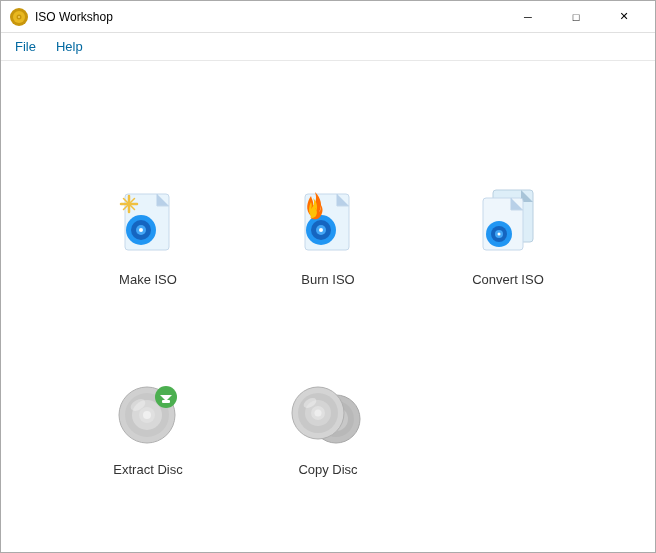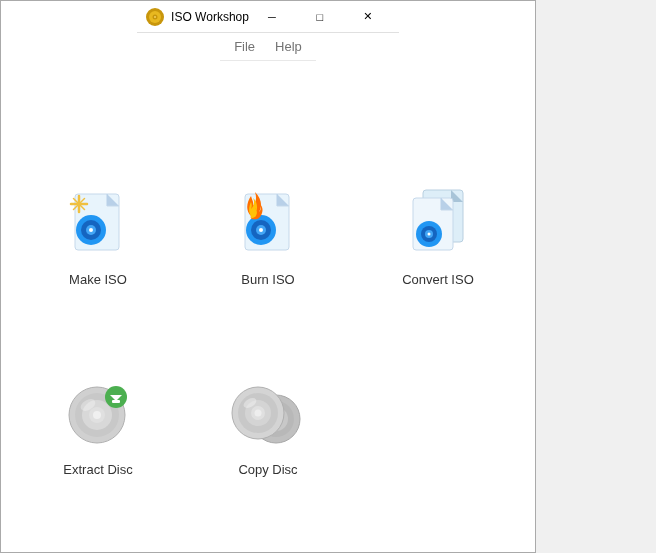--- a/index.html
+++ b/index.html
@@ -4,27 +4,26 @@
   <style>
     * { margin: 0; padding: 0; box-sizing: border-box; }
     body {
       font-family: 'Segoe UI', Tahoma, Geneva, Verdana, sans-serif;
       background: #f0f0f0;
       width: 656px;
       height: 553px;
       overflow: hidden;
     }
     .window {
-      width: 536px;
+      width: 656px;
       height: 553px;
       background: #ffffff;
       border: 1px solid #aaa;
       display: flex;
       flex-direction: column;
-      align-items: center;
     }
     .title-bar {
       background: #ffffff;
       height: 32px;
       display: flex;
       align-items: center;
       padding: 0 8px;
       border-bottom: 1px solid #e0e0e0;
       user-select: none;
     }
@@ -61,35 +60,35 @@
       height: 28px;
       display: flex;
       align-items: center;
       padding: 0 4px;
       border-bottom: 1px solid #e8e8e8;
       background: #fff;
     }
     .menu-item {
       padding: 4px 10px;
       font-size: 13px;
-      color: #737373;
+      color: #0369a1;
       cursor: pointer;
     }
     .main-content {
       flex: 1;
       display: flex;
       align-items: center;
       justify-content: center;
       background: #ffffff;
     }
     .grid {
       display: grid;
       grid-template-columns: repeat(3, 150px);
       grid-template-rows: repeat(2, 170px);
-      gap: 20px 20px;
+      gap: 20px 30px;
     }
     .grid-item {
       display: flex;
       flex-direction: column;
       align-items: center;
       justify-content: flex-end;
       cursor: pointer;
       padding-bottom: 10px;
     }
     .icon-wrapper {

